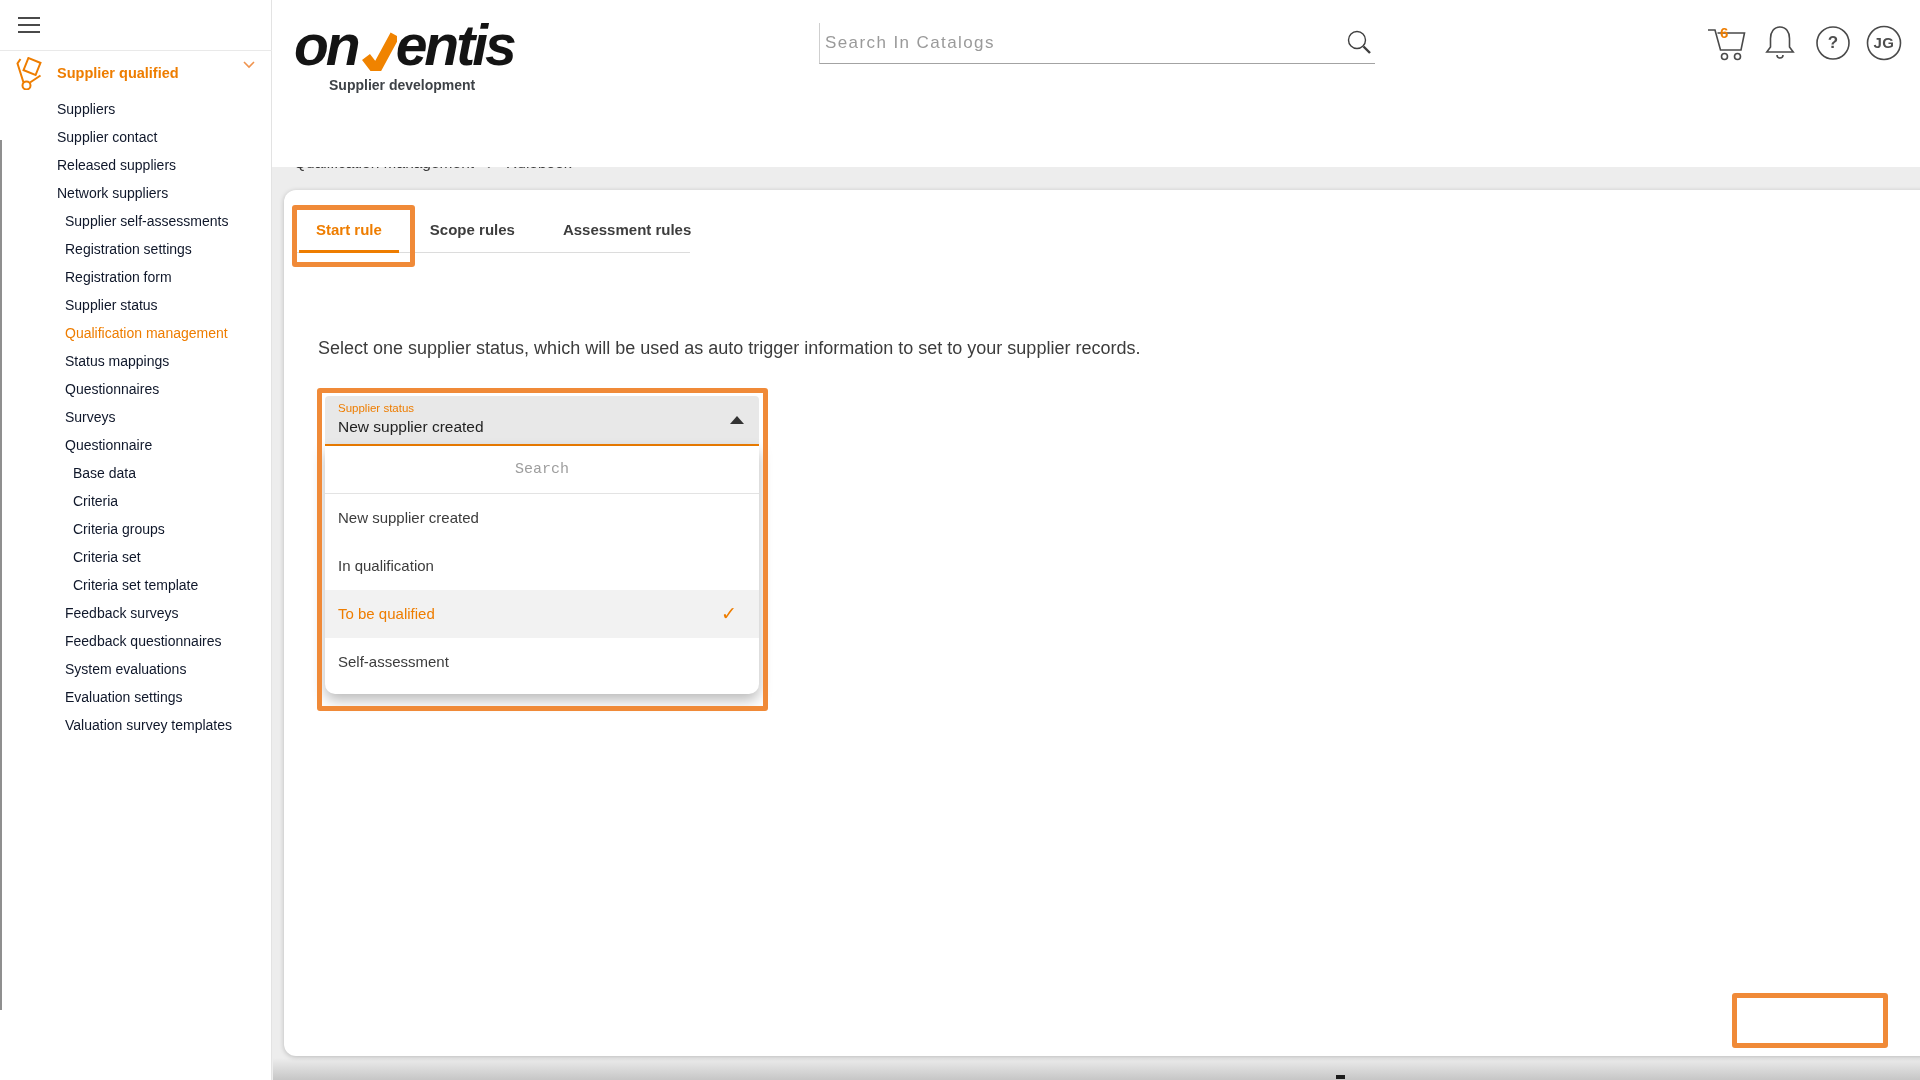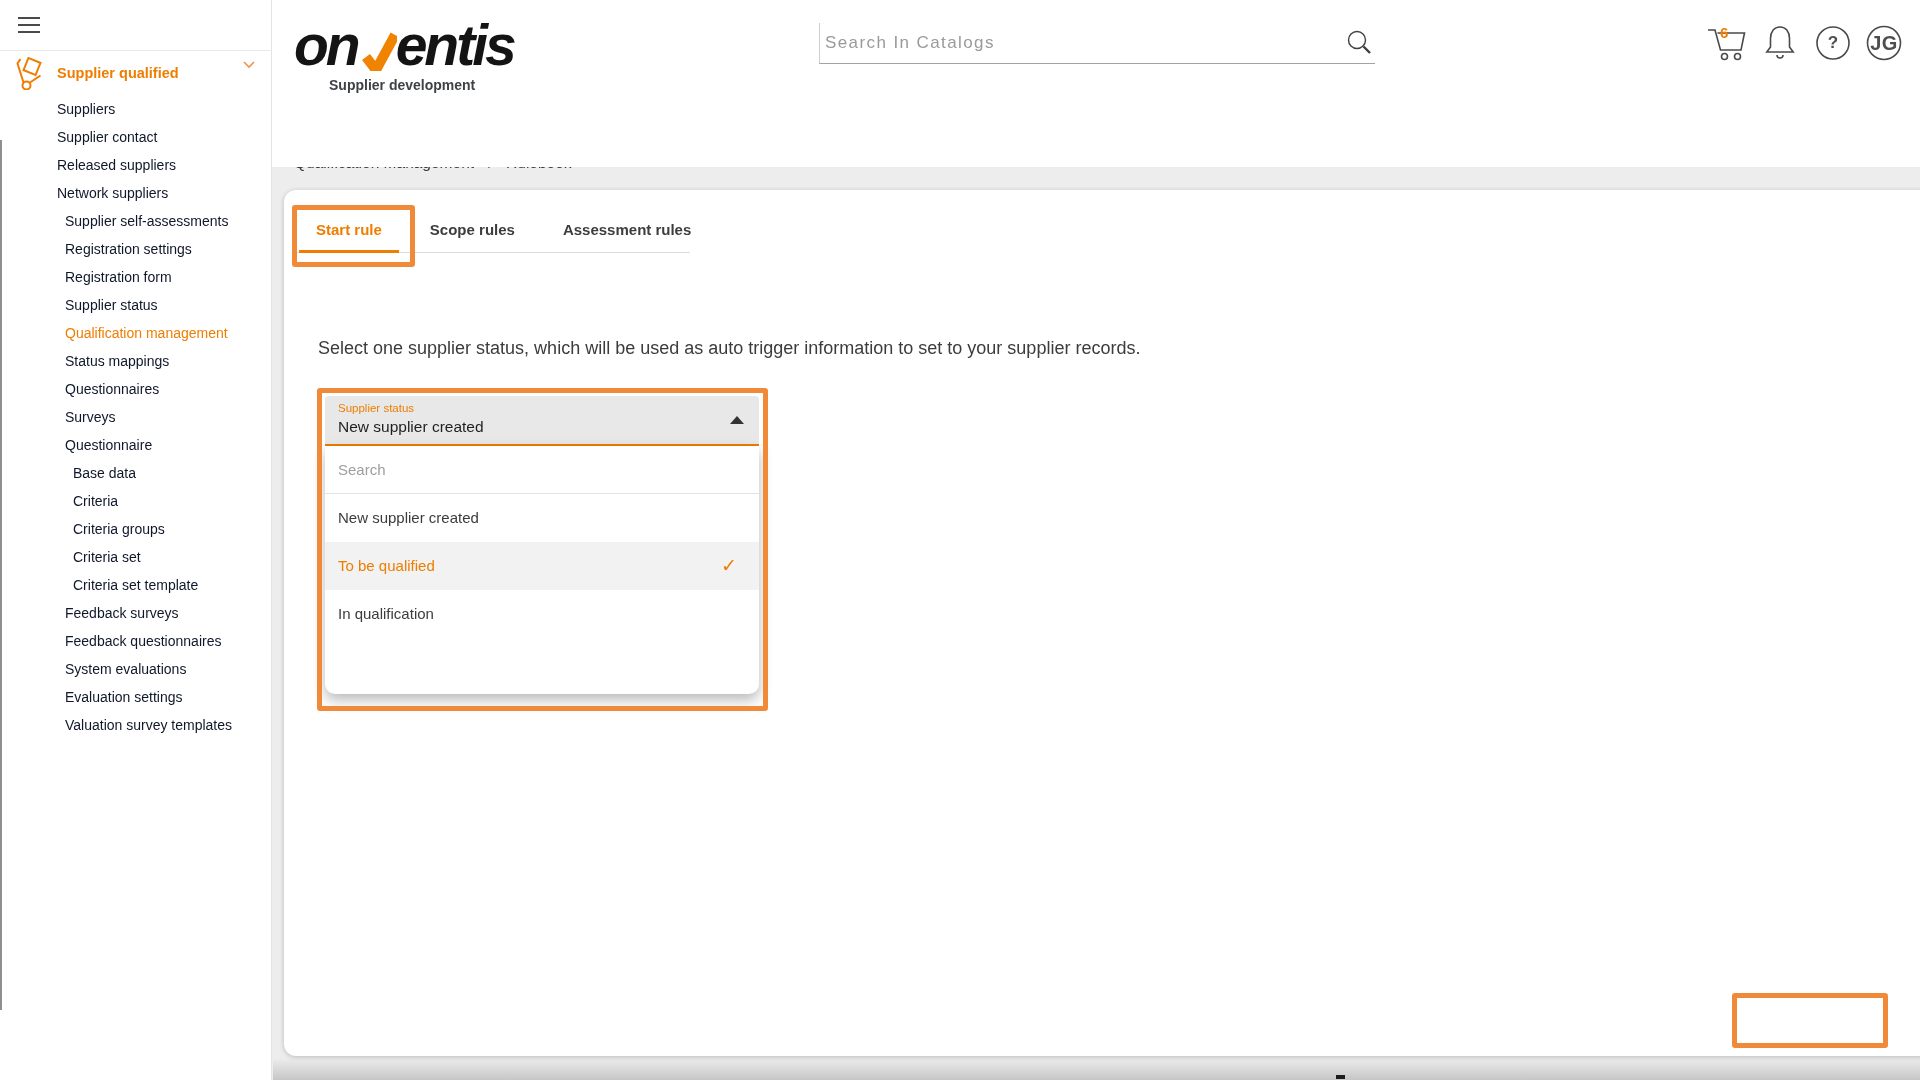--- a/index.html
+++ b/index.html
@@ -74,21 +74,21 @@
                   border-radius:4px 4px 0 0; border-bottom:2px solid #ee7d00; cursor:pointer; }
   .select-label { position:absolute; left:13px; top:6px; font-size:11.5px; color:#ee7d00; }
   .select-value { position:absolute; left:13px; top:22px; font-size:15.5px; color:#1f1f1f; }
   .caret-up { position:absolute; right:15px; top:20px; width:0; height:0;
               border-left:7px solid transparent; border-right:7px solid transparent;
               border-bottom:8px solid #333; }
   .drop-panel { position:absolute; left:41px; top:256px; width:434px; height:248px; background:#fff;
                 border-radius:0 0 10px 10px; box-shadow:0 6px 14px rgba(0,0,0,.28); overflow:hidden; z-index:3; }
   .drop-search { height:48px; border-bottom:1px solid #e3e3e3; }
   .drop-search input { width:100%; height:47px; border:none; outline:none; padding:0 13px;
-                font-family:Liberation Sans, sans-serif; font-size:15px; color:#555; }
+                font-family:Liberation Mono, monospace; font-size:15px; color:#555;text-align:center; }
   .drop-search input::placeholder { color:#9e9e9e; }
   .option { height:48px; line-height:48px; padding:0 22px 0 13px; font-size:15px; color:#3c3c3c;
             cursor:pointer; position:relative; }
   .option .check { display:none; position:absolute; right:22px; top:0; color:#ee7d00; font-size:19px; }
   .option.selected { background:#f2f2f2; color:#ee7d00; }
   .option.selected .check { display:block; }
 
   
   .save-btn { position:absolute; right:28px; bottom:18px; width:136px; height:35px; background:#ee7d00;
               border:none; border-radius:5px; font-family:"Liberation Sans", sans-serif;
@@ -212,21 +212,21 @@
       <svg width="44" height="44" viewBox="0 0 44 44" fill="none" stroke="#4a4a4a" stroke-width="1.6">
         <circle cx="22" cy="22" r="16"></circle>
       </svg>
       <span class="circle-glyph">?</span>
     </div>
 
     <div class="hicon avatar">
       <svg width="44" height="44" viewBox="0 0 44 44" fill="none" stroke="#4a4a4a" stroke-width="1.6">
         <circle cx="22" cy="22" r="16.5"></circle>
       </svg>
-      <span class="circle-glyph" style="font-size:20px; letter-spacing:.5px;">JG</span>
+      <span class="circle-glyph" style="font-size:15px; letter-spacing:.5px;">JG</span>
     </div>
   </header>
 
   <div class="orange-bar">
     <span>Qualification Management</span>
   </div>
 
   <div class="breadcrumb">
     <span class="crumb">Qualification Management</span>
     <span class="crumb-sep">›</span>
@@ -252,26 +252,30 @@
     <div class="drop-panel">
       <div class="drop-search">
         <input type="text" placeholder="Search" style="">
       </div>
       <div>
 
       <div class="option">
             <span>New supplier created</span>
             
           </div>
+          <div class="option">
+            <span>In qualification</span>
+            
+          </div>
           <div class="option selected">
             <span>To be qualified</span>
             <span class="check">✓</span>
           </div>
           <div class="option">
-            <span>In qualification</span>
+            <span>Self-assessment</span>
             
           </div>
         </div>
     </div>
 
     <button class="save-btn">Save start rule</button>
   </main>
 
   <div class="annot tab-box"></div>
   <div class="annot drop-box"></div>

